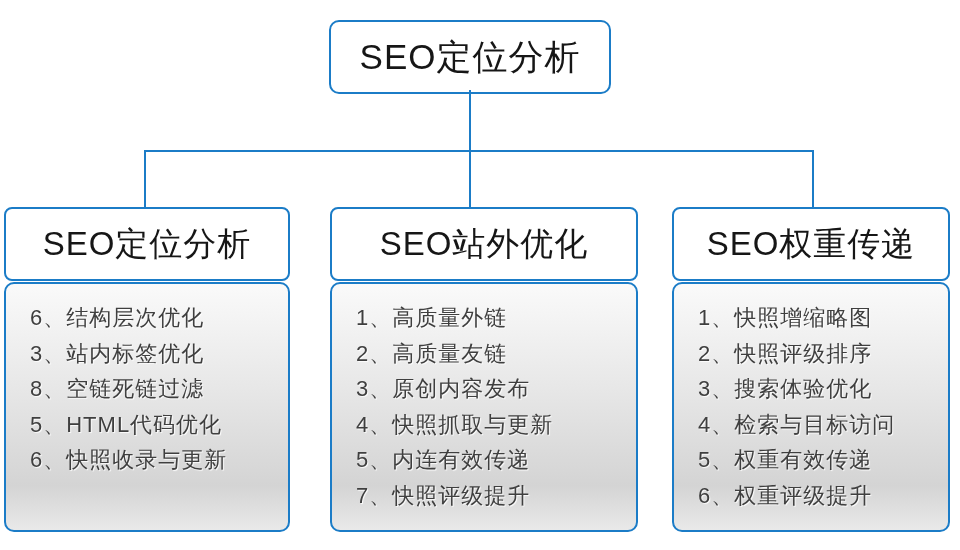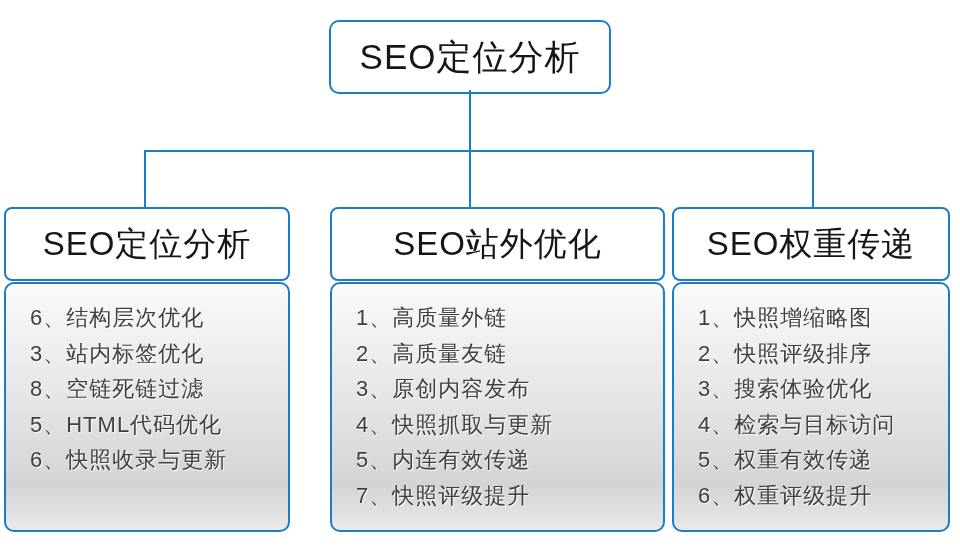--- a/index.html
+++ b/index.html
@@ -35,21 +35,21 @@
     box-sizing:border-box;
     padding:16px 0 0 24px;
   }
   .col-list ul{margin:0;padding:0;list-style:none;}
   .col-list li{
     font-size:22px;line-height:35.6px;color:#3f3f3f;
     letter-spacing:1px;white-space:nowrap;
     text-shadow:1px 1px 1px rgba(255,255,255,0.95);
   }
   .col1{left:4px;width:286px;}
-  .col2{left:330px;width:335px;}
+  .col2{left:330px;width:308px;}
   .col3{left:672px;width:278px;border-radius:31px;}
 </style>
 </head>
 <body>
 
 <div class="stage">
 
   <div class="node root-node">
     <span>SEO定位分析</span>
   </div>

